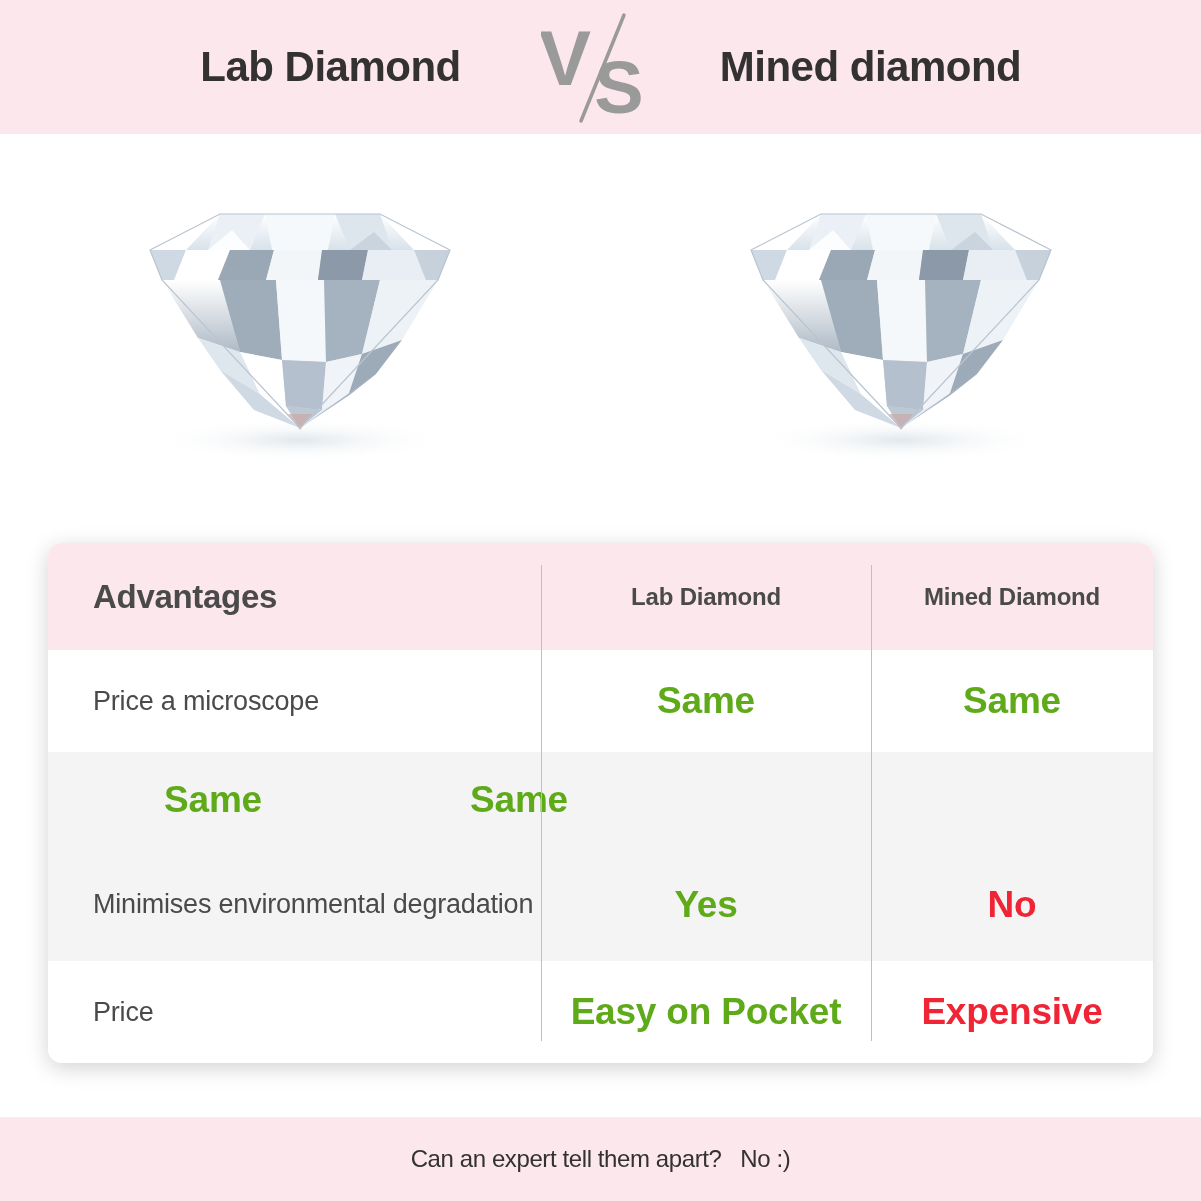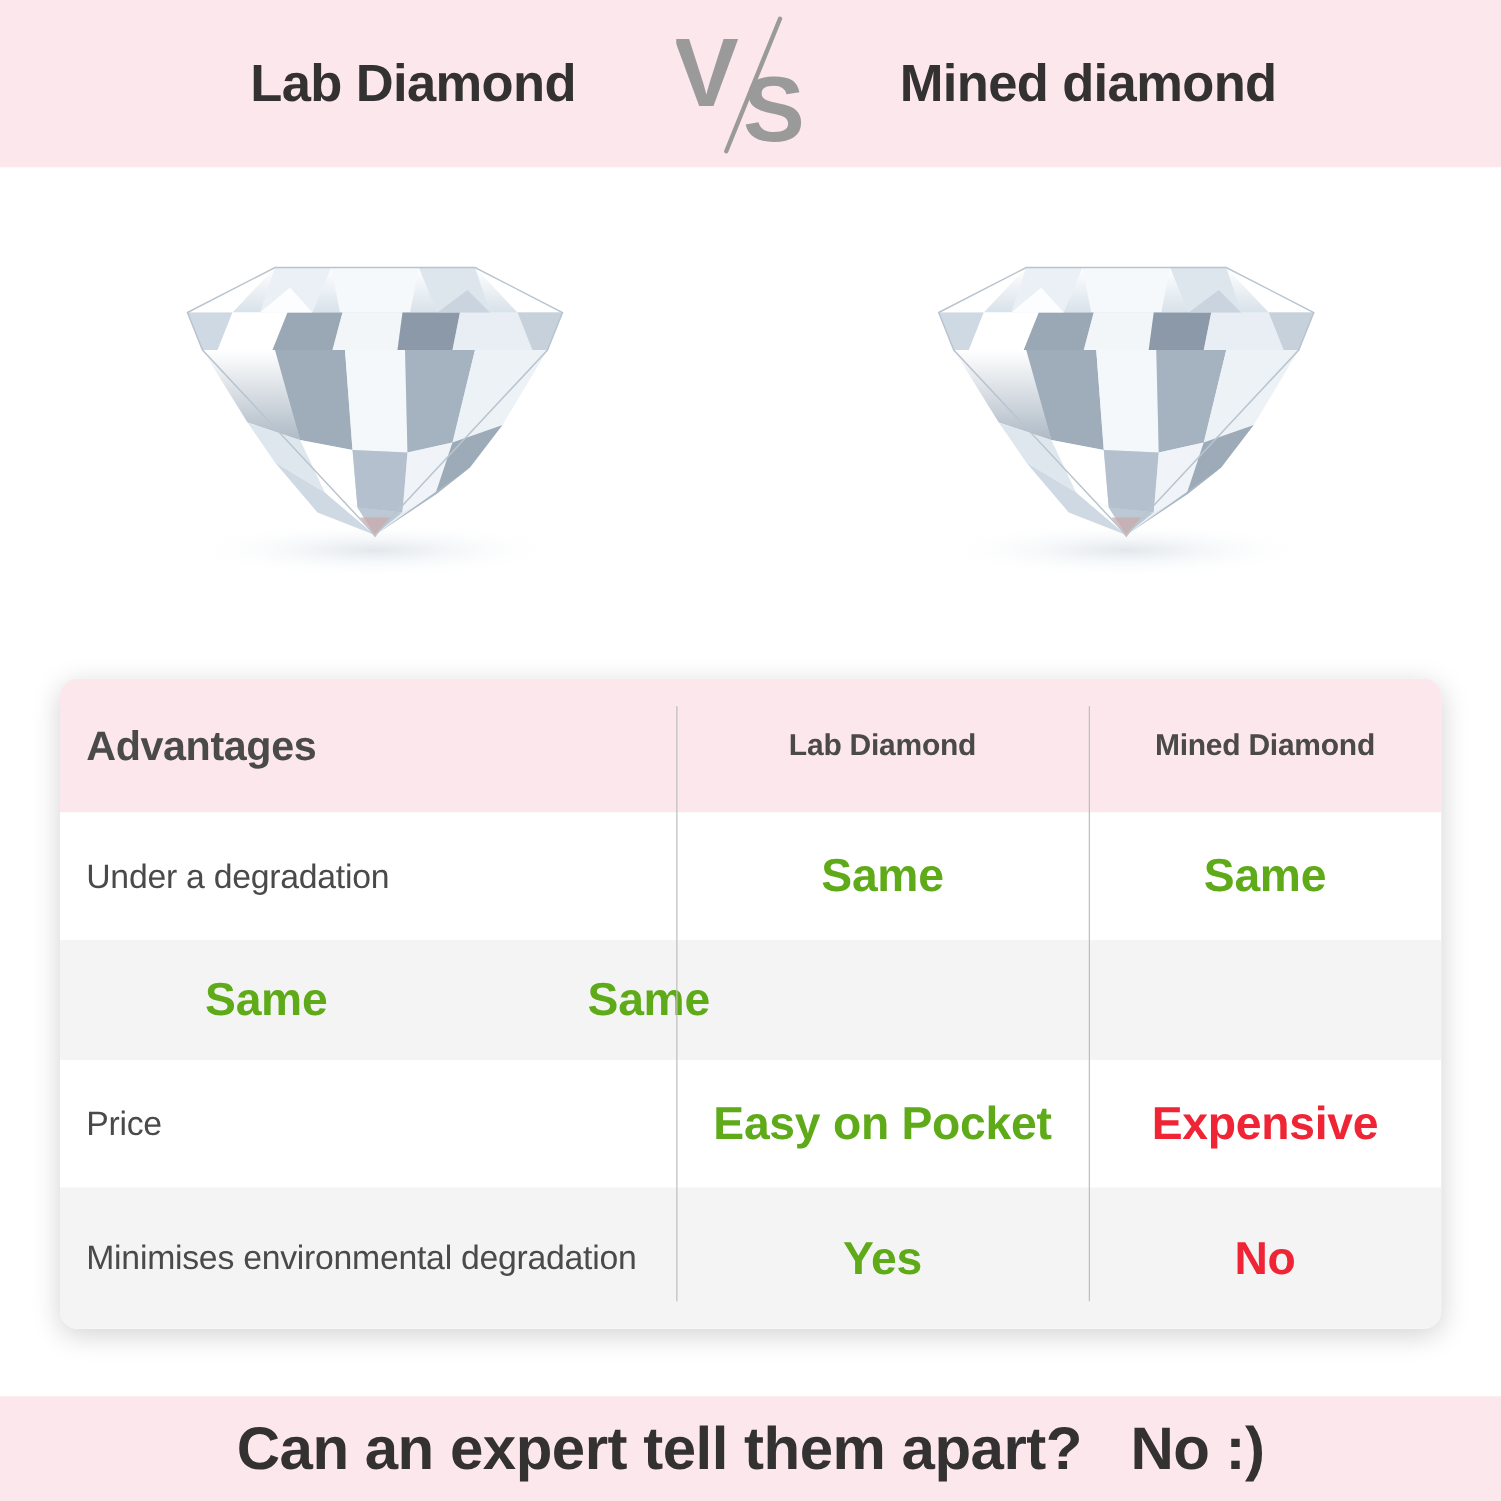--- a/index.html
+++ b/index.html
@@ -46,21 +46,21 @@
   }
   .thead{
     height:107px;background:#fbe7ec;display:flex;align-items:center;
   }
   .trow{display:flex;align-items:center;}
   .trow.r0{height:102px;background:#ffffff;}
   .trow.r1{height:96px;background:#f4f4f4;}
   .trow.r2{height:102px;background:#ffffff;}
   .trow.r3{height:113px;background:#f4f4f4;}
 
-  .c-adv{width:493px;padding-left:21px;box-sizing:border-box;}
+  .c-adv{width:493px;padding-left:45px;box-sizing:border-box;}
   .c-lab{width:330px;text-align:center;}
   .c-mined{width:282px;text-align:center;}
 
   .th-adv{font-size:33px;font-weight:bold;color:#4a4a4a;letter-spacing:-0.3px;}
   .th-col{font-size:24px;font-weight:bold;color:#4a4a4a;letter-spacing:-0.2px;}
 
   .td-label{font-size:27px;color:#4a4a4a;line-height:1.28;letter-spacing:-0.2px;}
   .td-val{font-size:37px;font-weight:bold;letter-spacing:-0.2px;}
   .val-good{color:#5faa18;}
   .val-bad{color:#ef2434;}
@@ -71,21 +71,21 @@
   }
   .vdiv.d1{left:493px;}
   .vdiv.d2{left:823px;}
 
   
   .footer-banner{
     position:absolute;left:0;top:1117px;width:1201px;height:84px;
     background:#fbe7ec;display:flex;align-items:center;justify-content:center;
   }
   .footer-text{
-    font-size:48px;font-weight:bold;color:#333132;letter-spacing:-0.4px;
+    font-size:24px;font-weight:normal;color:#333132;letter-spacing:-0.4px;
     white-space:pre;
   }
 </style>
 </head>
 <body>
 
 <div class="top-banner">
   <div class="banner-title title-left">Lab Diamond</div>
 
   <div class="vs-wrap">
@@ -217,39 +217,39 @@
   <div class="vdiv d1"></div>
   <div class="vdiv d2"></div>
 
   <div class="thead">
     <div class="c-adv"><span class="th-adv">Advantages</span></div>
     <div class="c-lab"><span class="th-col">Lab Diamond</span></div>
     <div class="c-mined"><span class="th-col">Mined Diamond</span></div>
   </div>
 
   <div class="trow r0">
-    <div class="c-adv"><span class="td-label">Under a degradation</span></div>
+    <div class="c-adv"><span class="td-label">Price a microscope</span></div>
     <div class="c-lab"><span class="td-val val-good">Same</span></div>
     <div class="c-mined"><span class="td-val val-good">Same</span></div>
   </div>
 
   <div class="trow r1">
     <div class="c-lab"><span class="td-val val-good">Same</span></div>
     <div class="c-mined"><span class="td-val val-good">Same</span></div>
+  </div>
+
+  <div class="trow r3">
+    <div class="c-adv"><span class="td-label">Minimises environmental degradation</span></div>
+    <div class="c-lab"><span class="td-val val-good">Yes</span></div>
+    <div class="c-mined"><span class="td-val val-bad">No</span></div>
   </div>
 
   <div class="trow r2">
     <div class="c-adv"><span class="td-label">Price</span></div>
     <div class="c-lab"><span class="td-val val-good">Easy on Pocket</span></div>
     <div class="c-mined"><span class="td-val val-bad">Expensive</span></div>
   </div>
 
-  <div class="trow r3">
-    <div class="c-adv"><span class="td-label">Minimises environmental degradation</span></div>
-    <div class="c-lab"><span class="td-val val-good">Yes</span></div>
-    <div class="c-mined"><span class="td-val val-bad">No</span></div>
-  </div>
-
 </div>
 
 <div class="footer-banner">
   <span class="footer-text">Can an expert tell them apart?   No :)</span>
 </div>
 
 </body></html>

